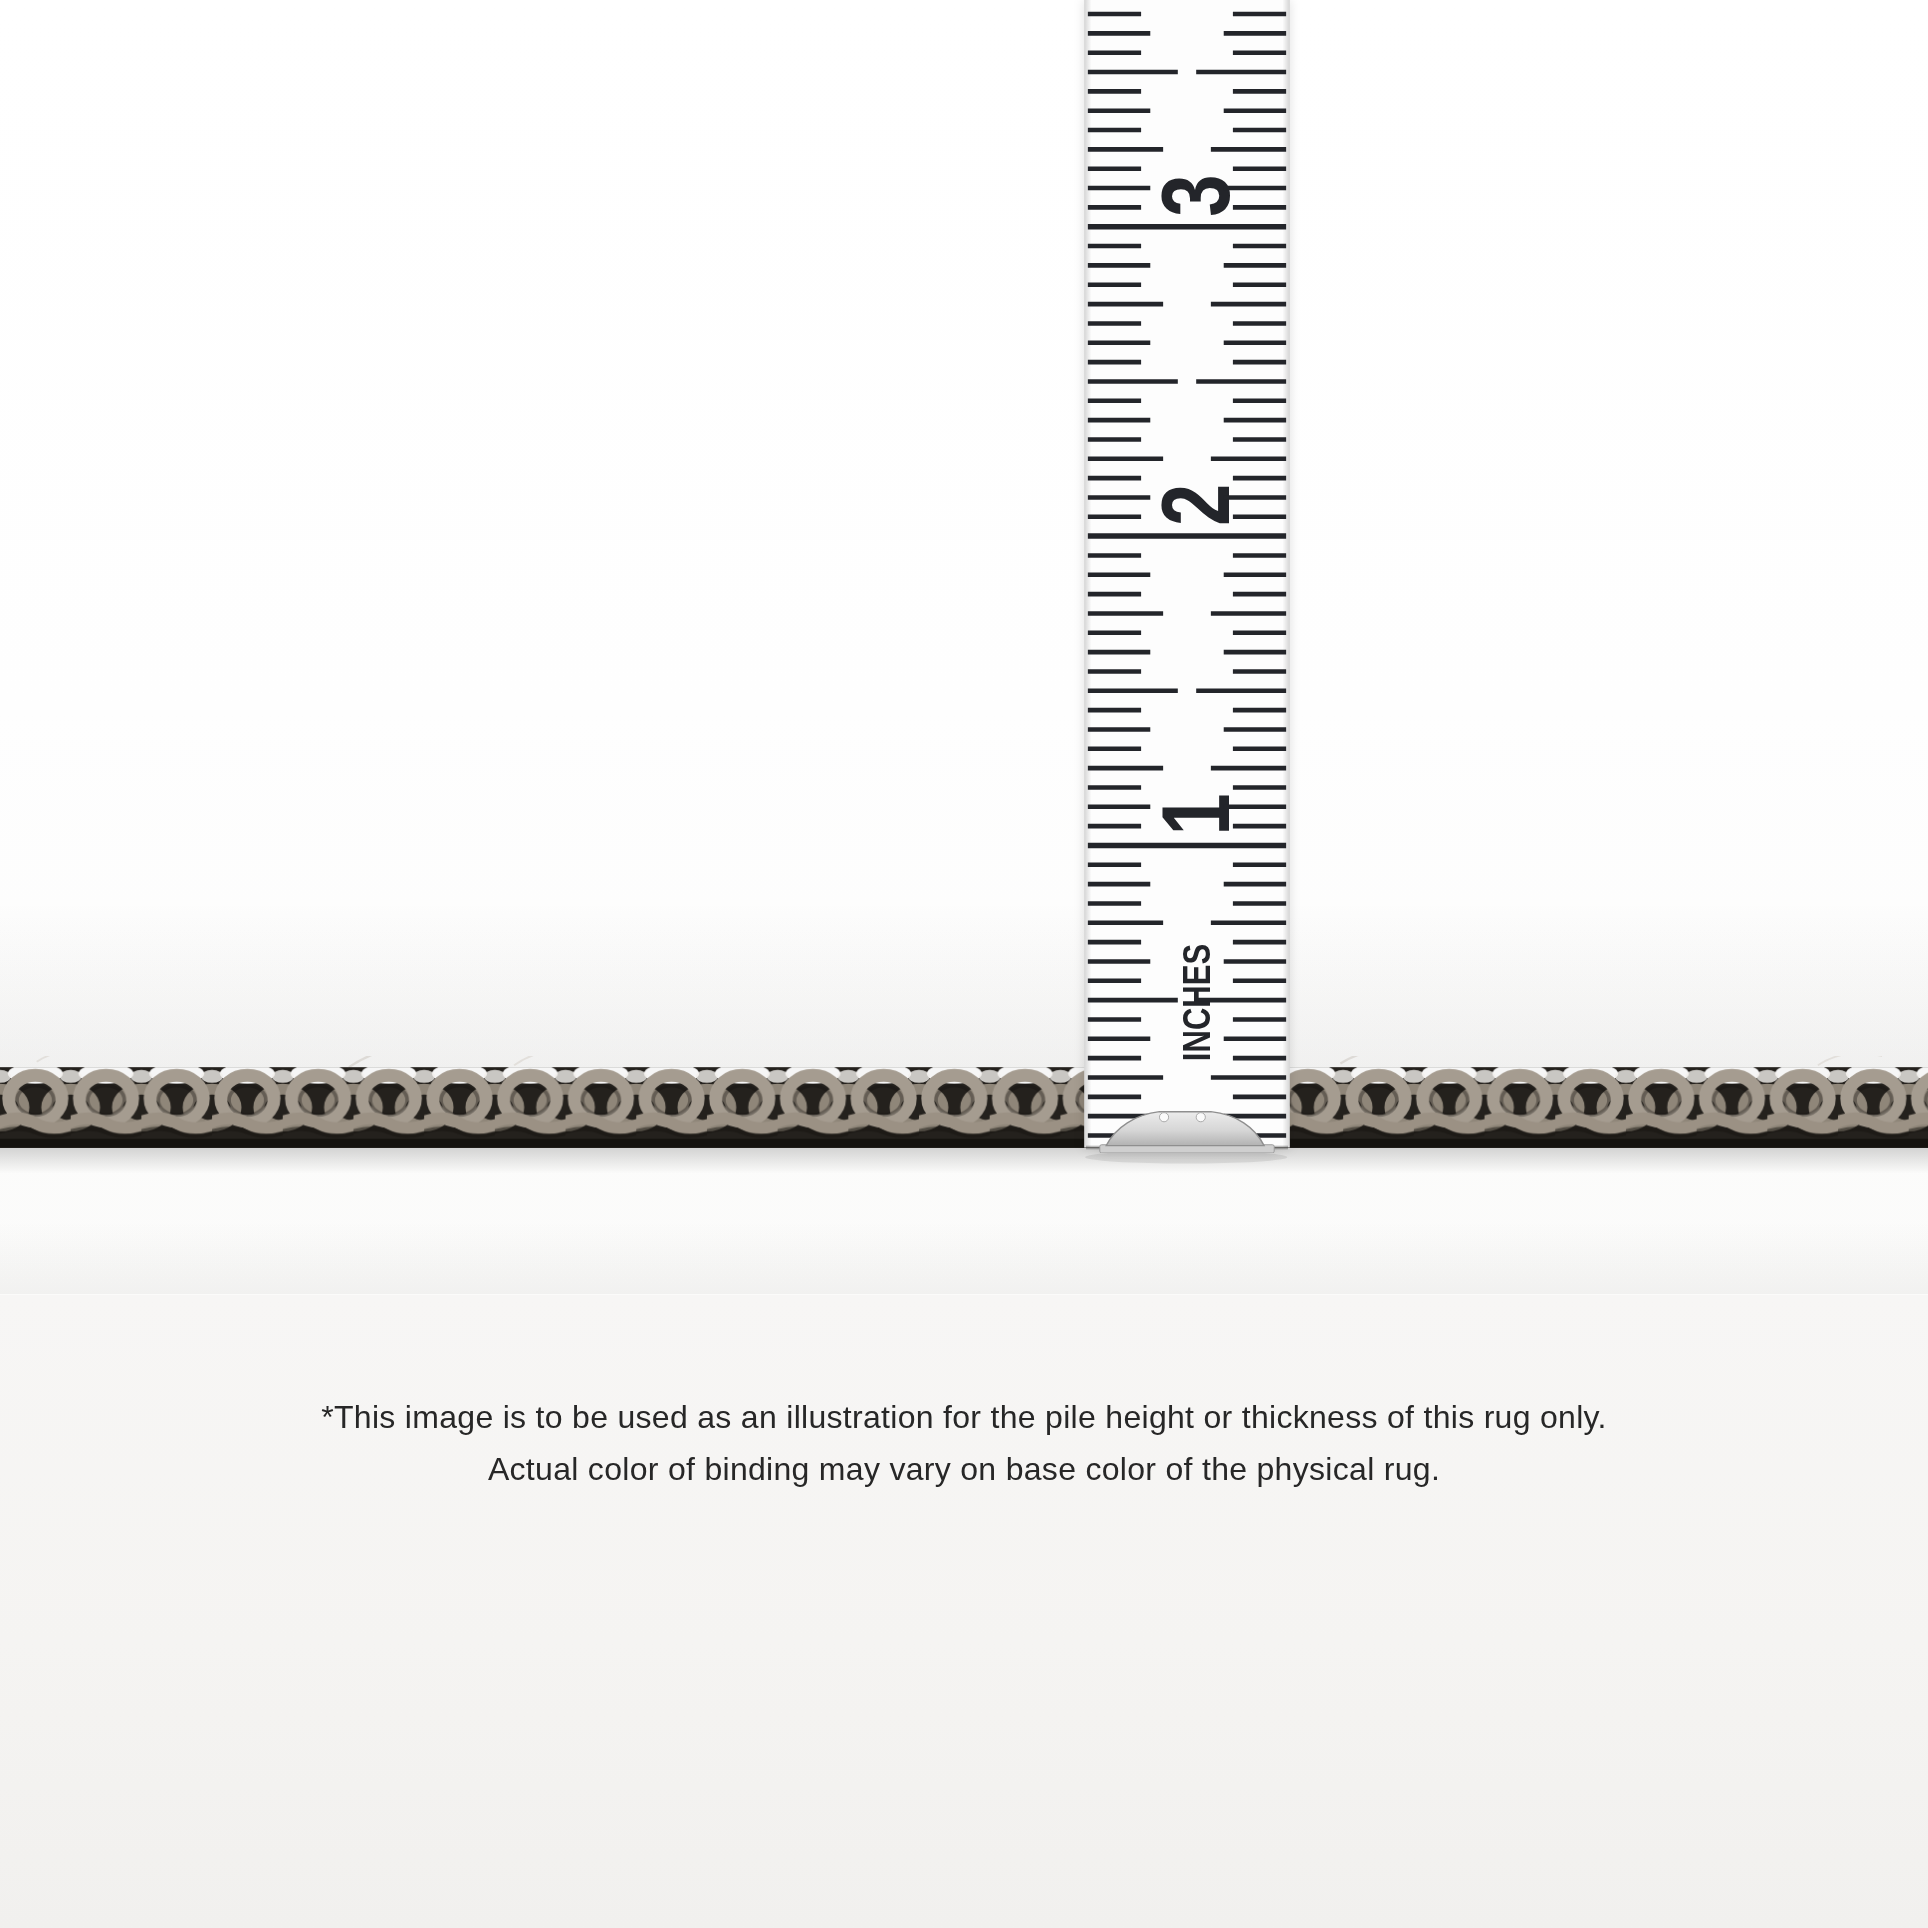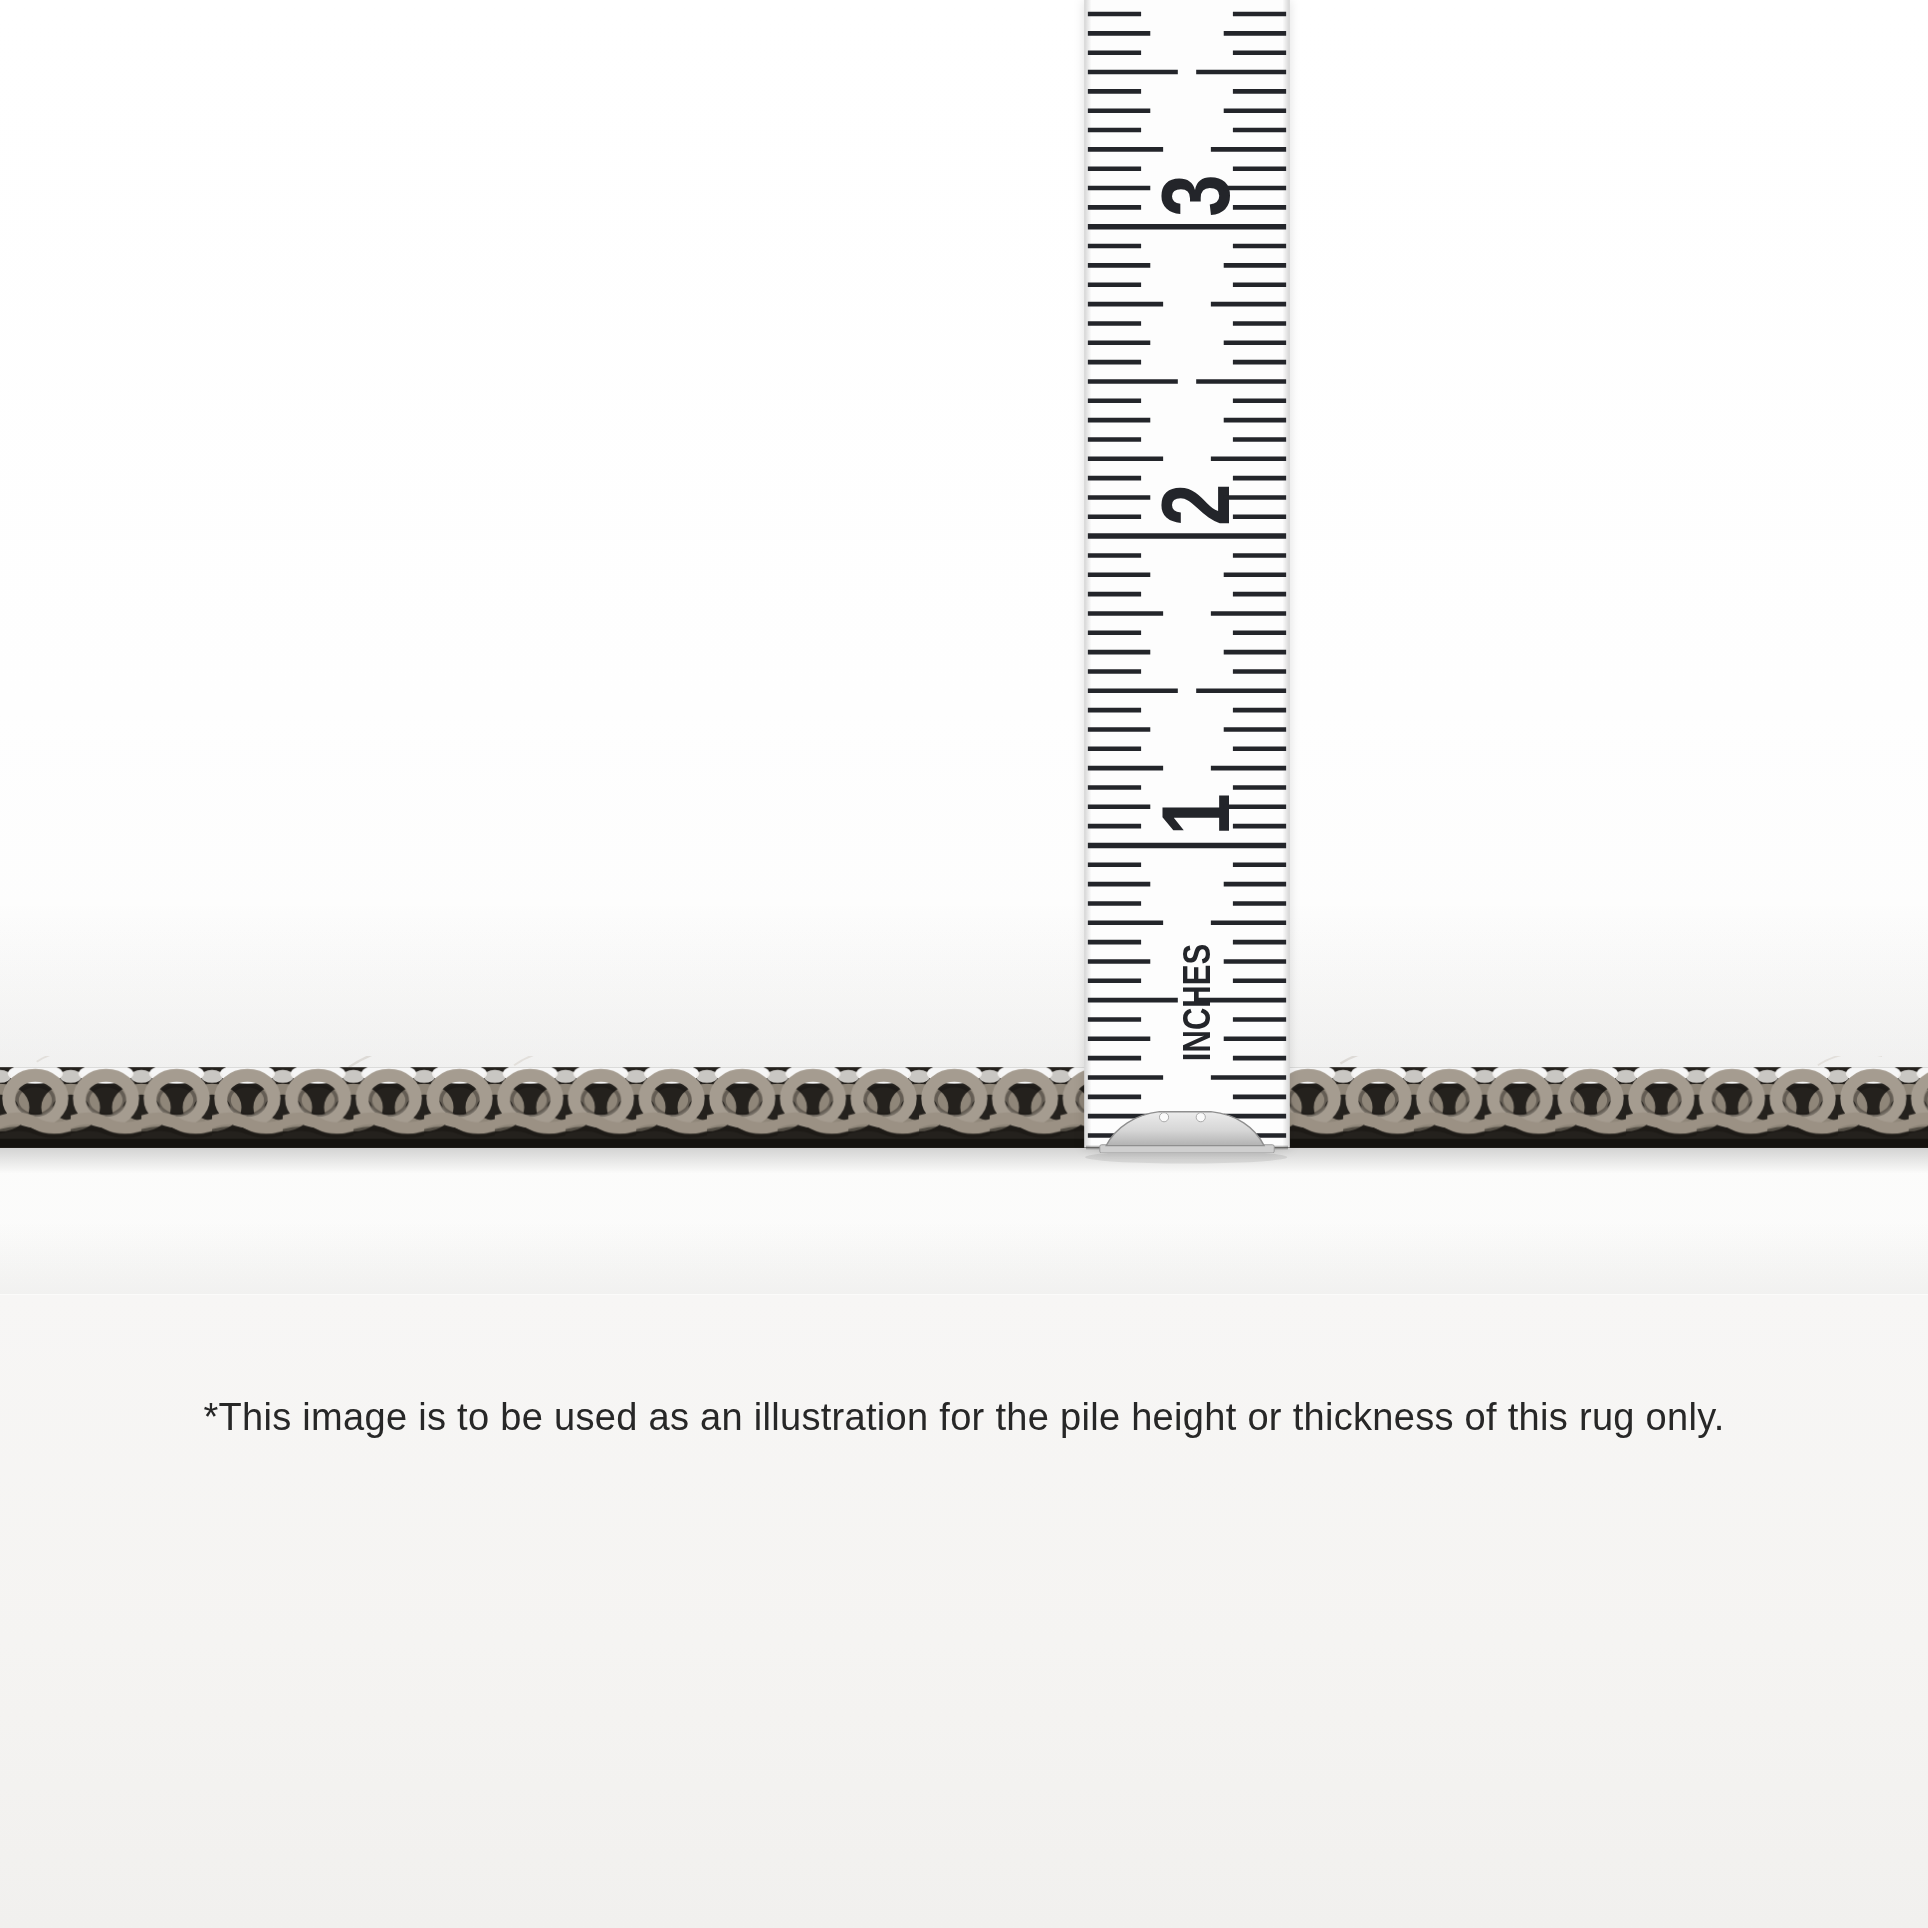--- a/index.html
+++ b/index.html
@@ -24,21 +24,21 @@
   
   .ruler{position:absolute;left:1084px;top:0;width:206px;height:1153px;}
   .ruler svg{filter:drop-shadow(0 0 5.5px rgba(0,0,0,0.12));}
   
   .caption-panel{
     position:absolute;left:0;top:1295px;width:1928px;height:634px;
     background:linear-gradient(180deg,#f7f6f5 0%,#f5f4f2 55%,#f1f0ee 100%);
   }
   .caption{
     padding-top:96px;text-align:center;
-    font-size:38px;line-height:52px;letter-spacing:0.3px;
+    font-size:32px;line-height:52px;letter-spacing:0.3px;
     color:#272727;font-weight:400;
   }
 </style>
 </head>
 <body>
 
 <div class="canvas">
 
   <div class="photo-area">
     <div class="band-haze"></div>
@@ -221,17 +221,18 @@
           <path d="M 24 1248 C 34 1228 56 1214 82 1211 L 138 1211 C 166 1214 186 1228 196 1248 Z" fill="url(#clipG)" stroke="#8f8f8f" stroke-width="1.5"></path>
           <circle cx="87" cy="1217" r="5" fill="#fafafa" stroke="#a5a5a5" stroke-width="1"></circle>
           <circle cx="127" cy="1217" r="5" fill="#fafafa" stroke="#a5a5a5" stroke-width="1"></circle>
         </svg>
     </div>
   </div>
 
   <div class="caption-panel">
     <div class="caption">
       <div>*This image is to be used as an illustration for the pile height or thickness of this rug only.</div>
+      <div>Actual color of binding may vary on base color of the physical rug.</div>
     </div>
   </div>
 
 </div>
 
 
 </body></html>

